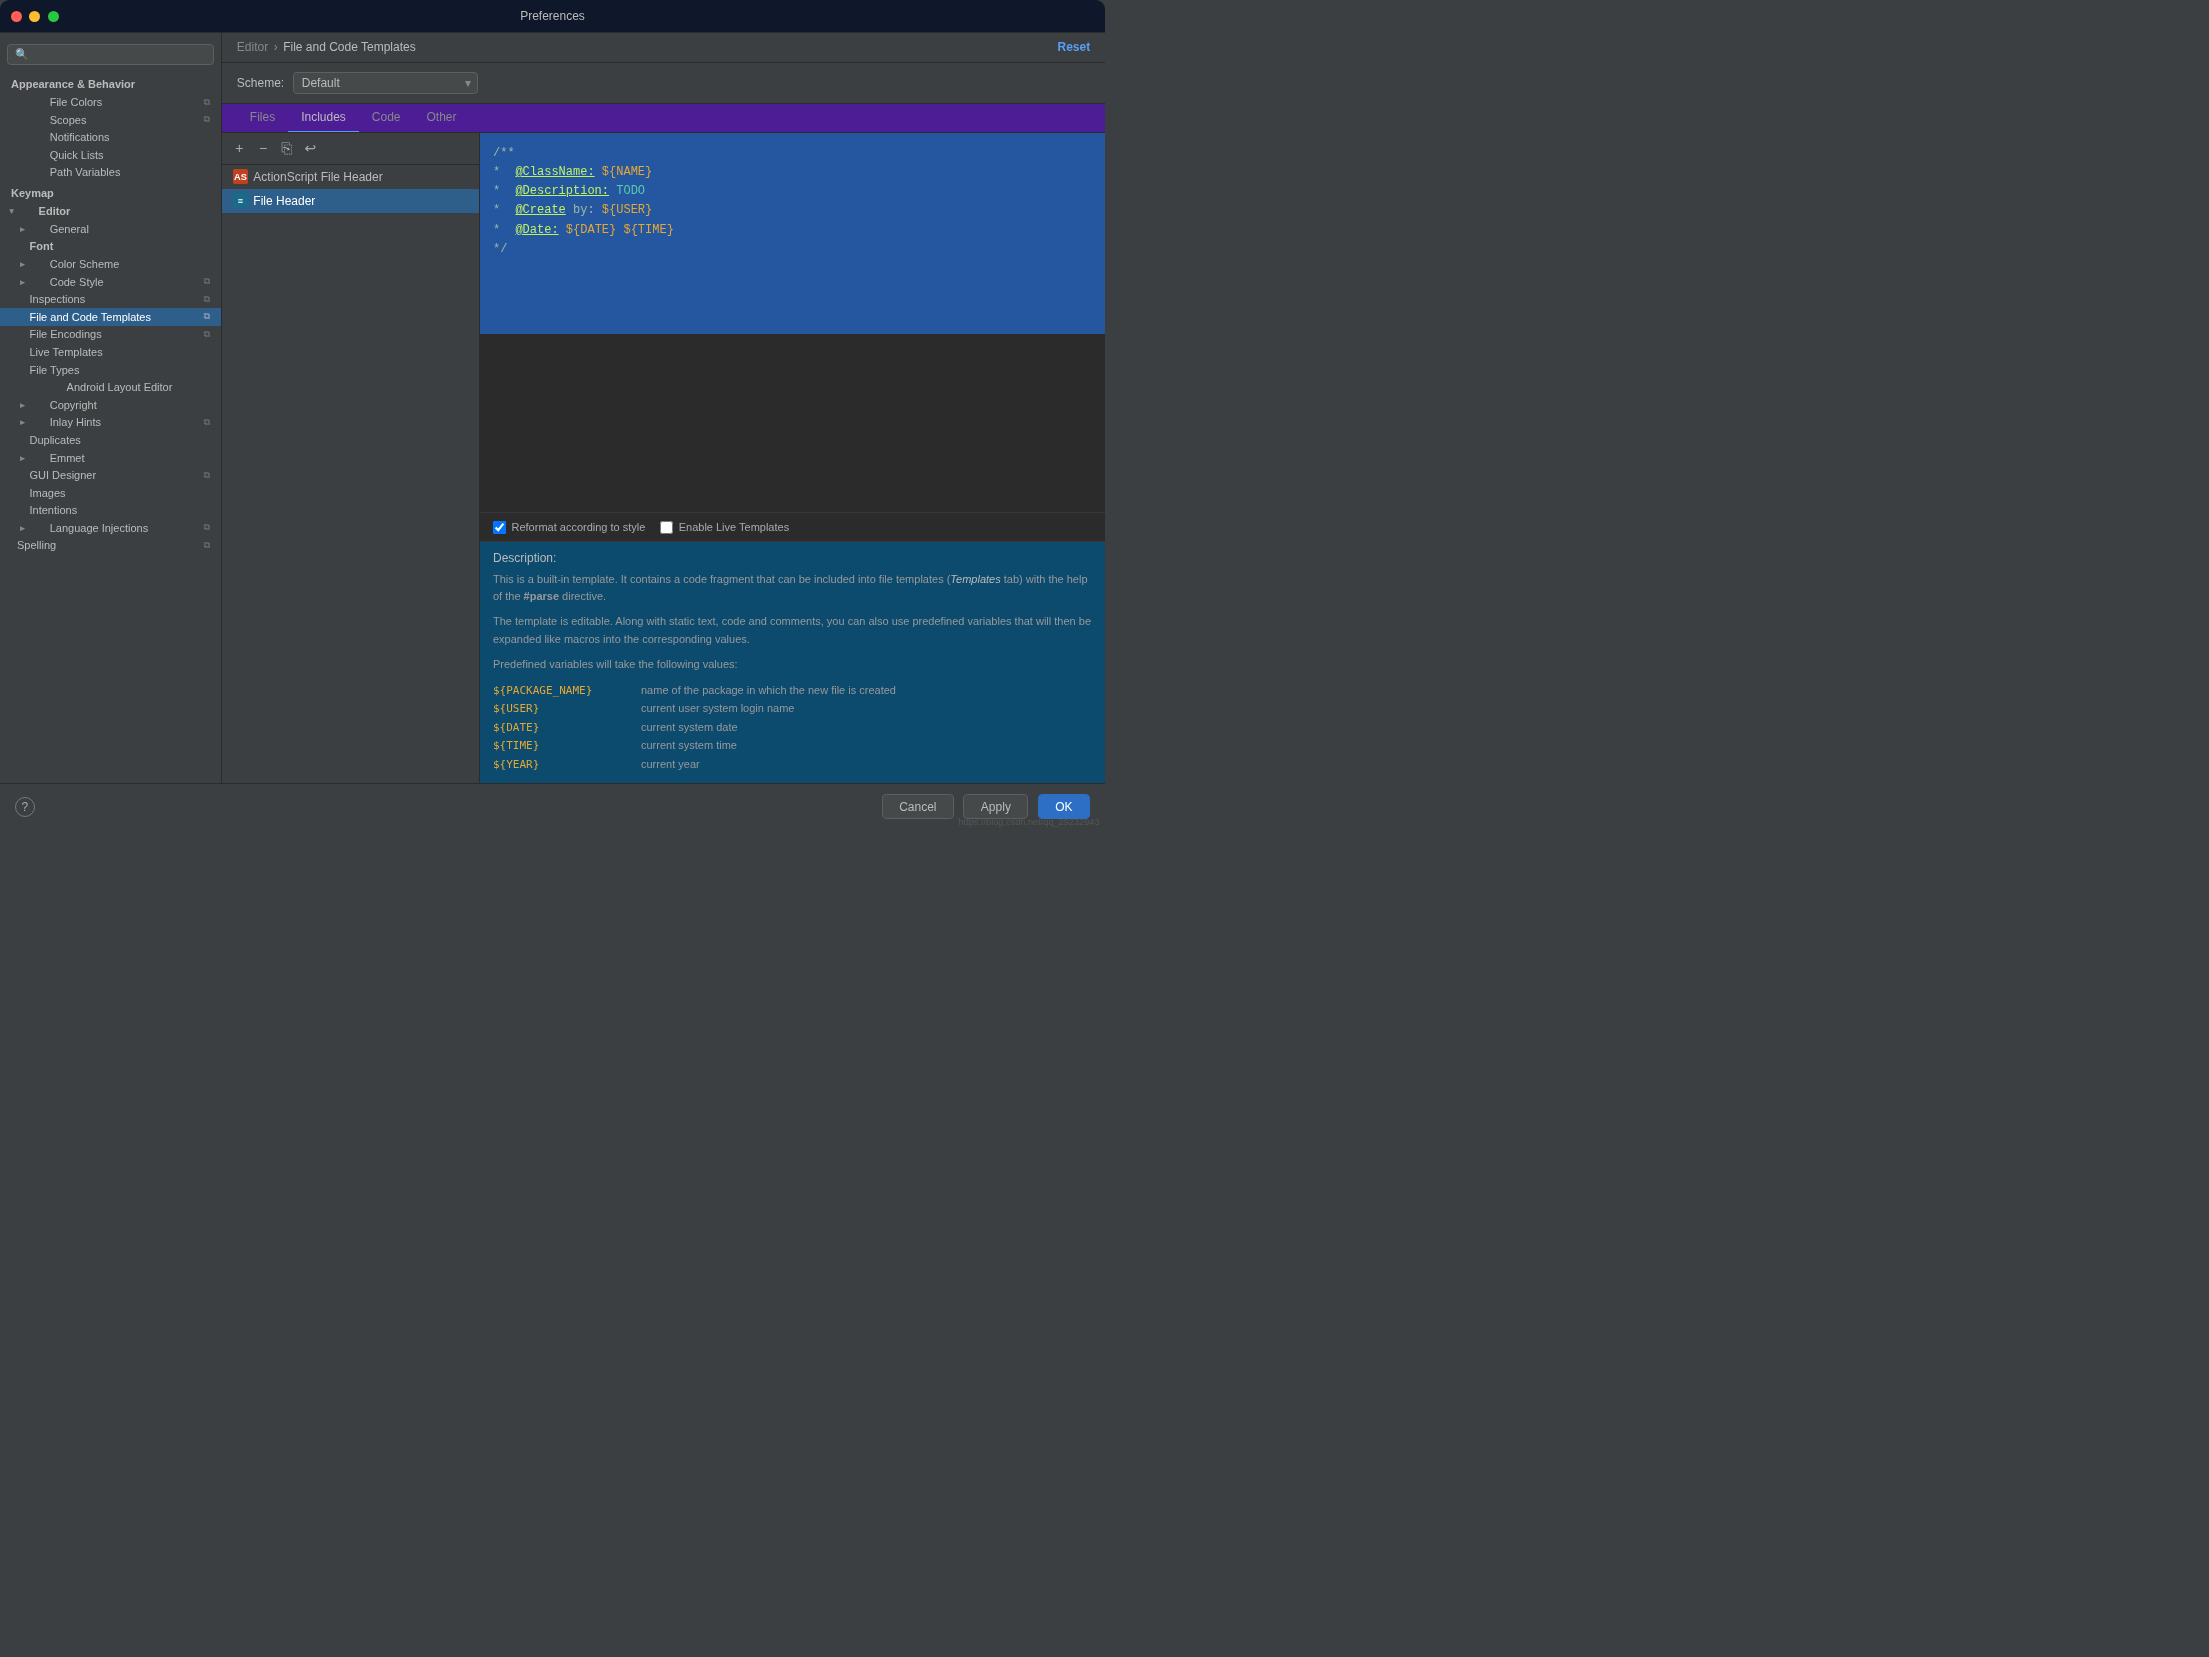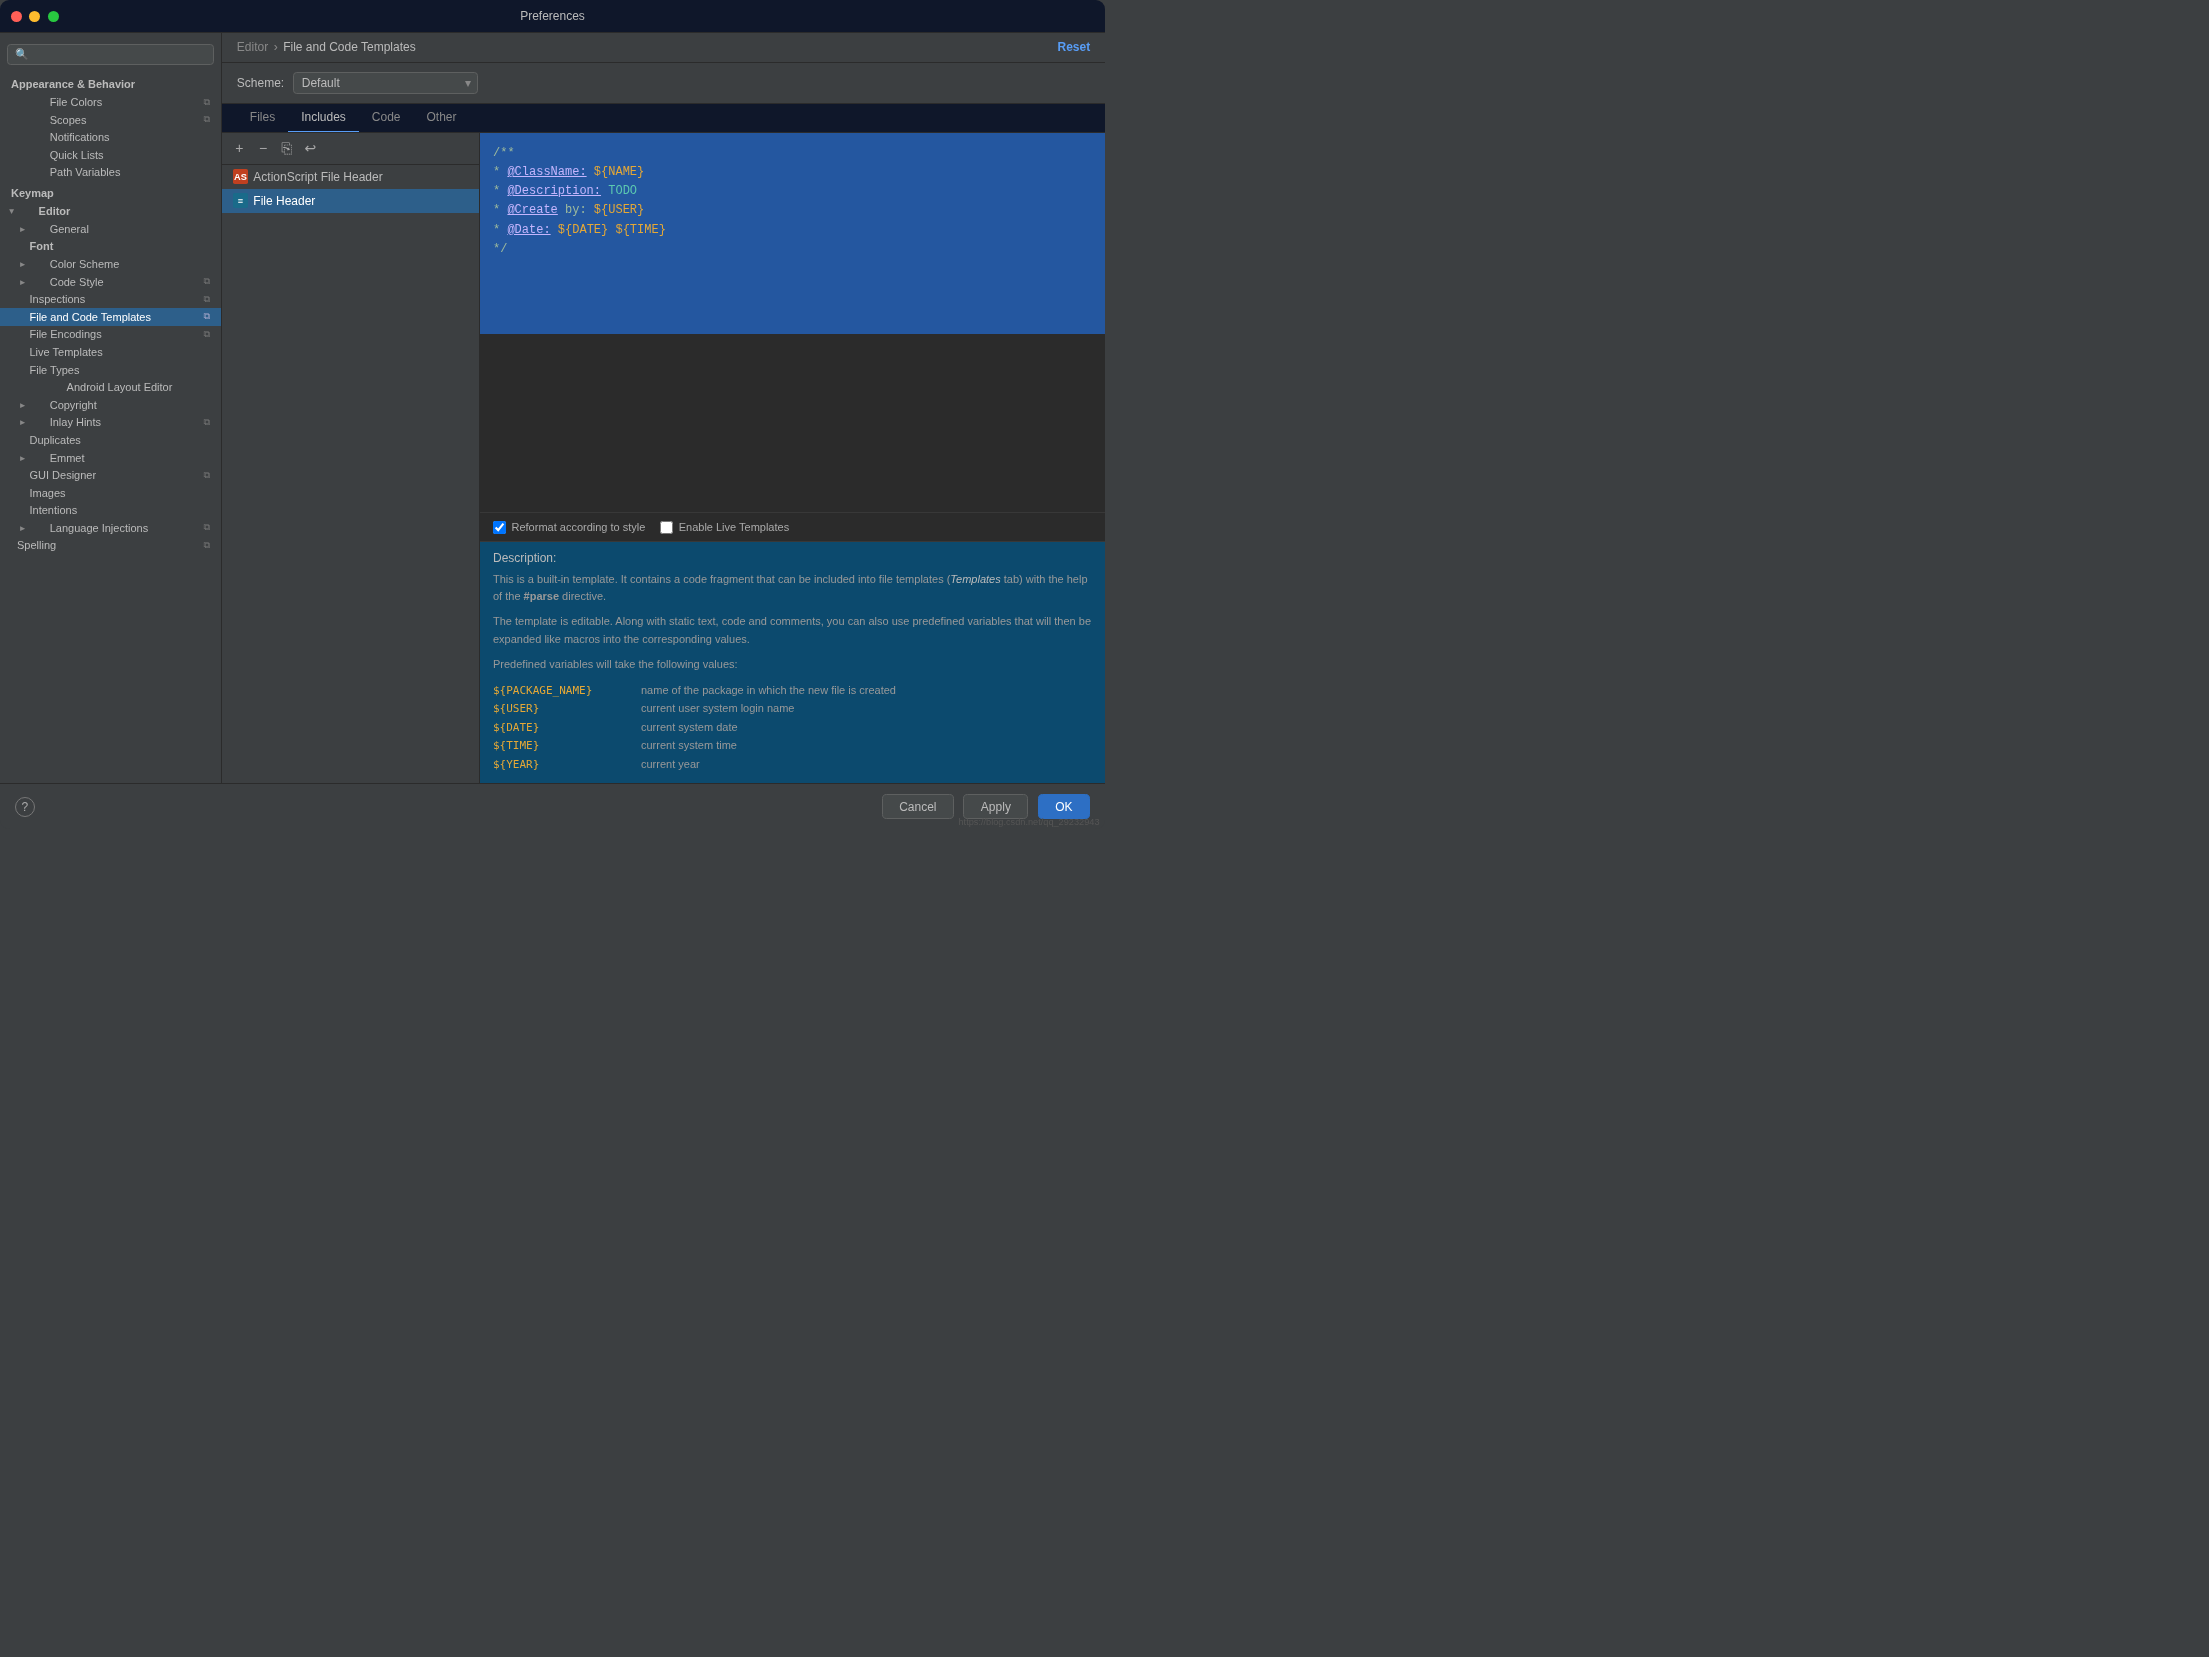--- a/index.html
+++ b/index.html
@@ -167,21 +167,21 @@
       position: absolute;
       right: 7.4px;
       top: 50%;
       transform: translateY(-50%);
       color: #888;
       pointer-events: none;
     }
     
     .tabs-row {
       display: flex;
-      background: #0f172a;
+      background: #4c1d95;
       border-bottom: 0.9px solid #2b2b2b;
       padding: 0 14.8px;
     }
     .tab {
       padding: 6.5px 13px;
       cursor: pointer;
       font-size: 12px;
       color: #888;
       border-bottom: 1.8px solid transparent;
     }
@@ -340,21 +340,21 @@
       color: #bbbbbb;
     }
     .btn-ok {
       background: #2d6fc4;
       color: #ffffff;
       border-color: #2d6fc4;
       font-weight: 500;
     }
     
     .c-comment { color: #9dba9d; }
-    .c-annotation { color: #c4b5fd; text-decoration: underline; }
+    .c-annotation { color: #bef264; text-decoration: underline; margin-left: 8px; }
     .c-var { color: #e5a836; }
     .c-keyword { color: #5cc9b0; }
     .c-url {
       position: absolute;
       bottom: 0;
       right: 0;
       font-size: 9.2px;
       color: #555;
       padding: 1.8px 5.5px;
     }

